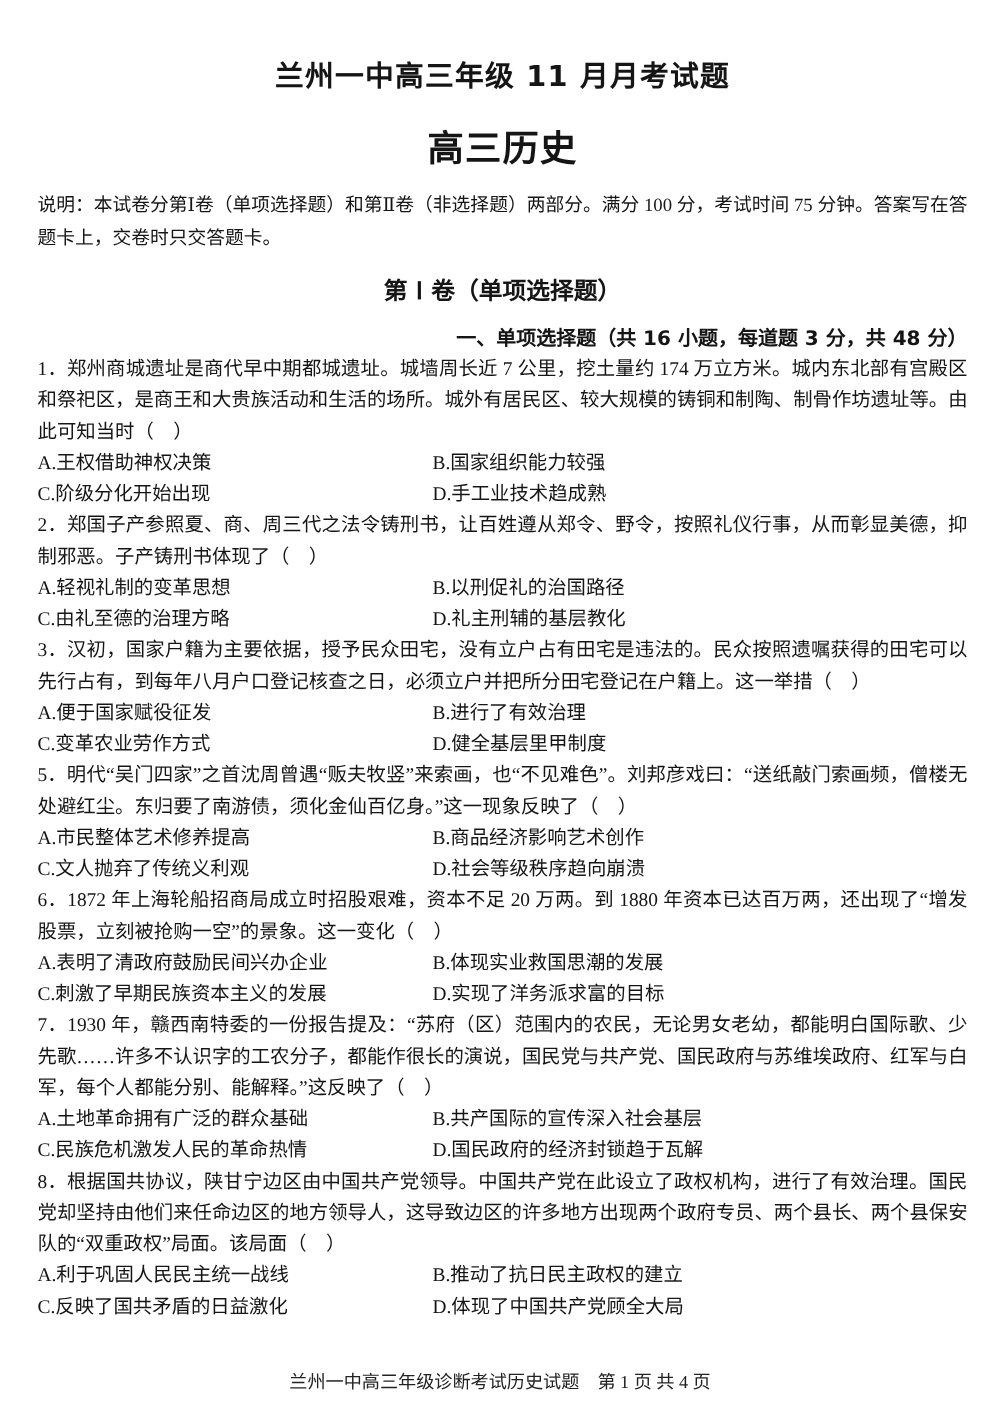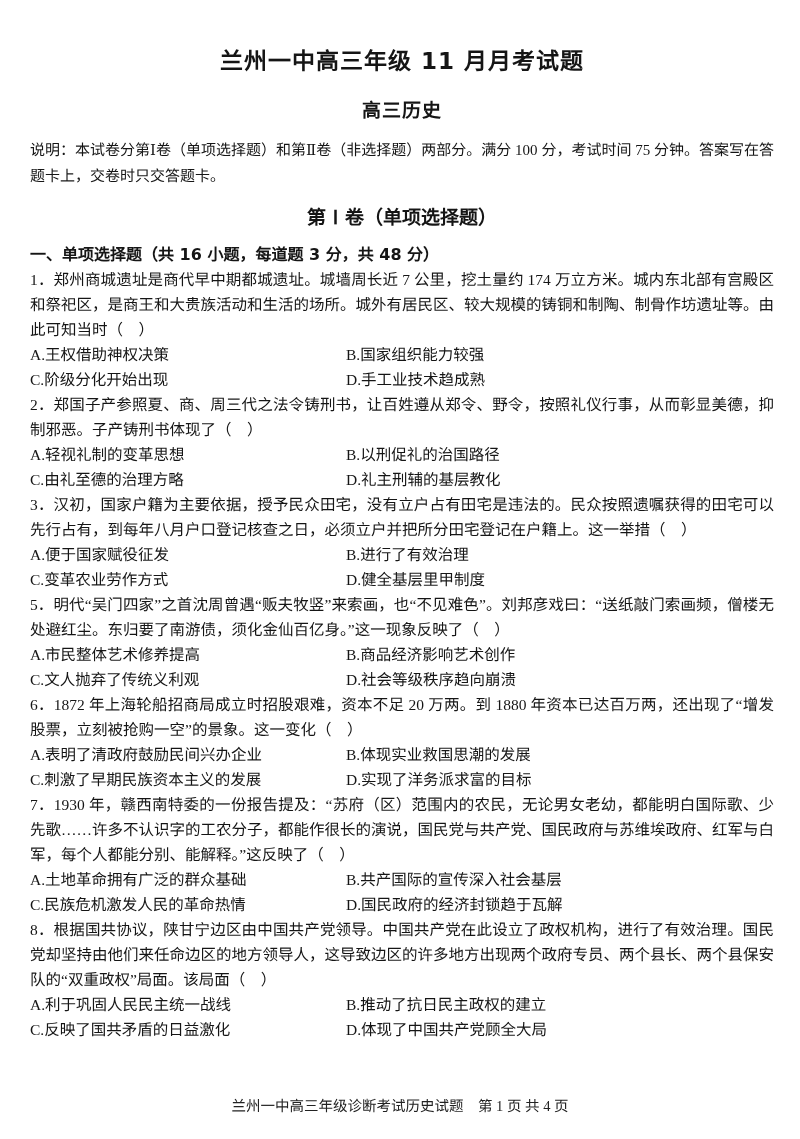--- a/index.html
+++ b/index.html
@@ -20,21 +20,21 @@
     text-align: center;
     font-family: "DejaVu Sans", "Liberation Sans", sans-serif;
     font-size: 23px;
     font-weight: bold;
     letter-spacing: 1px;
   }
   .subtitle {
     margin: 19px 0 0 0;
     text-align: center;
     font-family: "DejaVu Sans", "Liberation Sans", sans-serif;
-    font-size: 19px;
+    font-size: 29px;
     font-weight: bold;
     letter-spacing: 1px;
   }
   .notice {
     margin: 15px 0 0 0;
     font-size: 15px;
     line-height: 26px;
     text-align: justify;
   }
   .section-title {
@@ -42,20 +42,21 @@
     text-align: center;
     font-family: Liberation Serif, serif;
     font-size: 19px;
     font-weight: bold;
   }
   .part-heading {
     margin: 12px 0 2px 0;
     font-family: "DejaVu Sans", "Liberation Sans", sans-serif;
     font-size: 16px;
     font-weight: bold;
+    text-align: right;
   }
   .question { margin: 0; }
   .stem {
     margin: 0;
     font-size: 15.5px;
     line-height: 25px;
     text-align: justify;
   }
   .options {
     display: grid;

